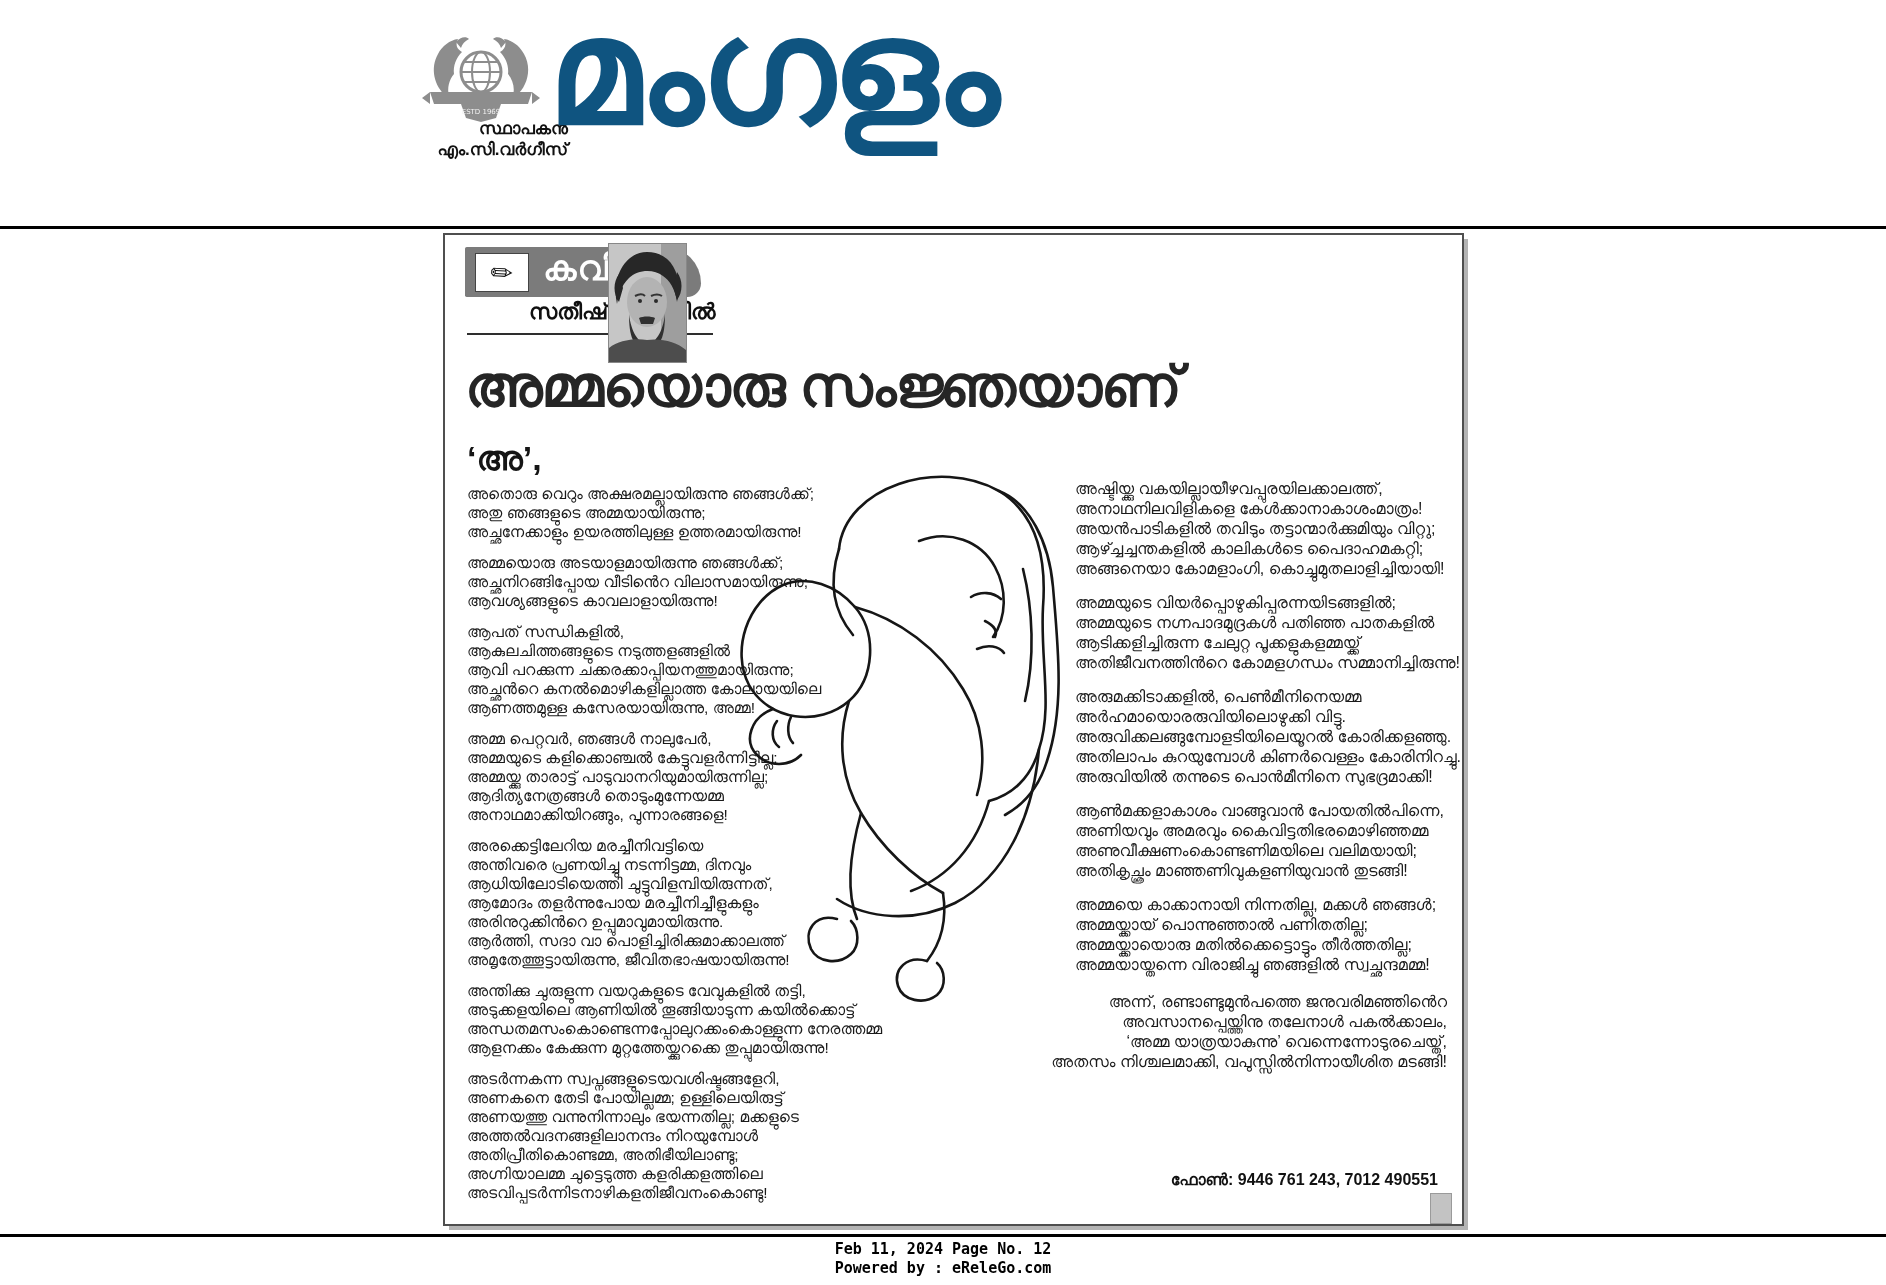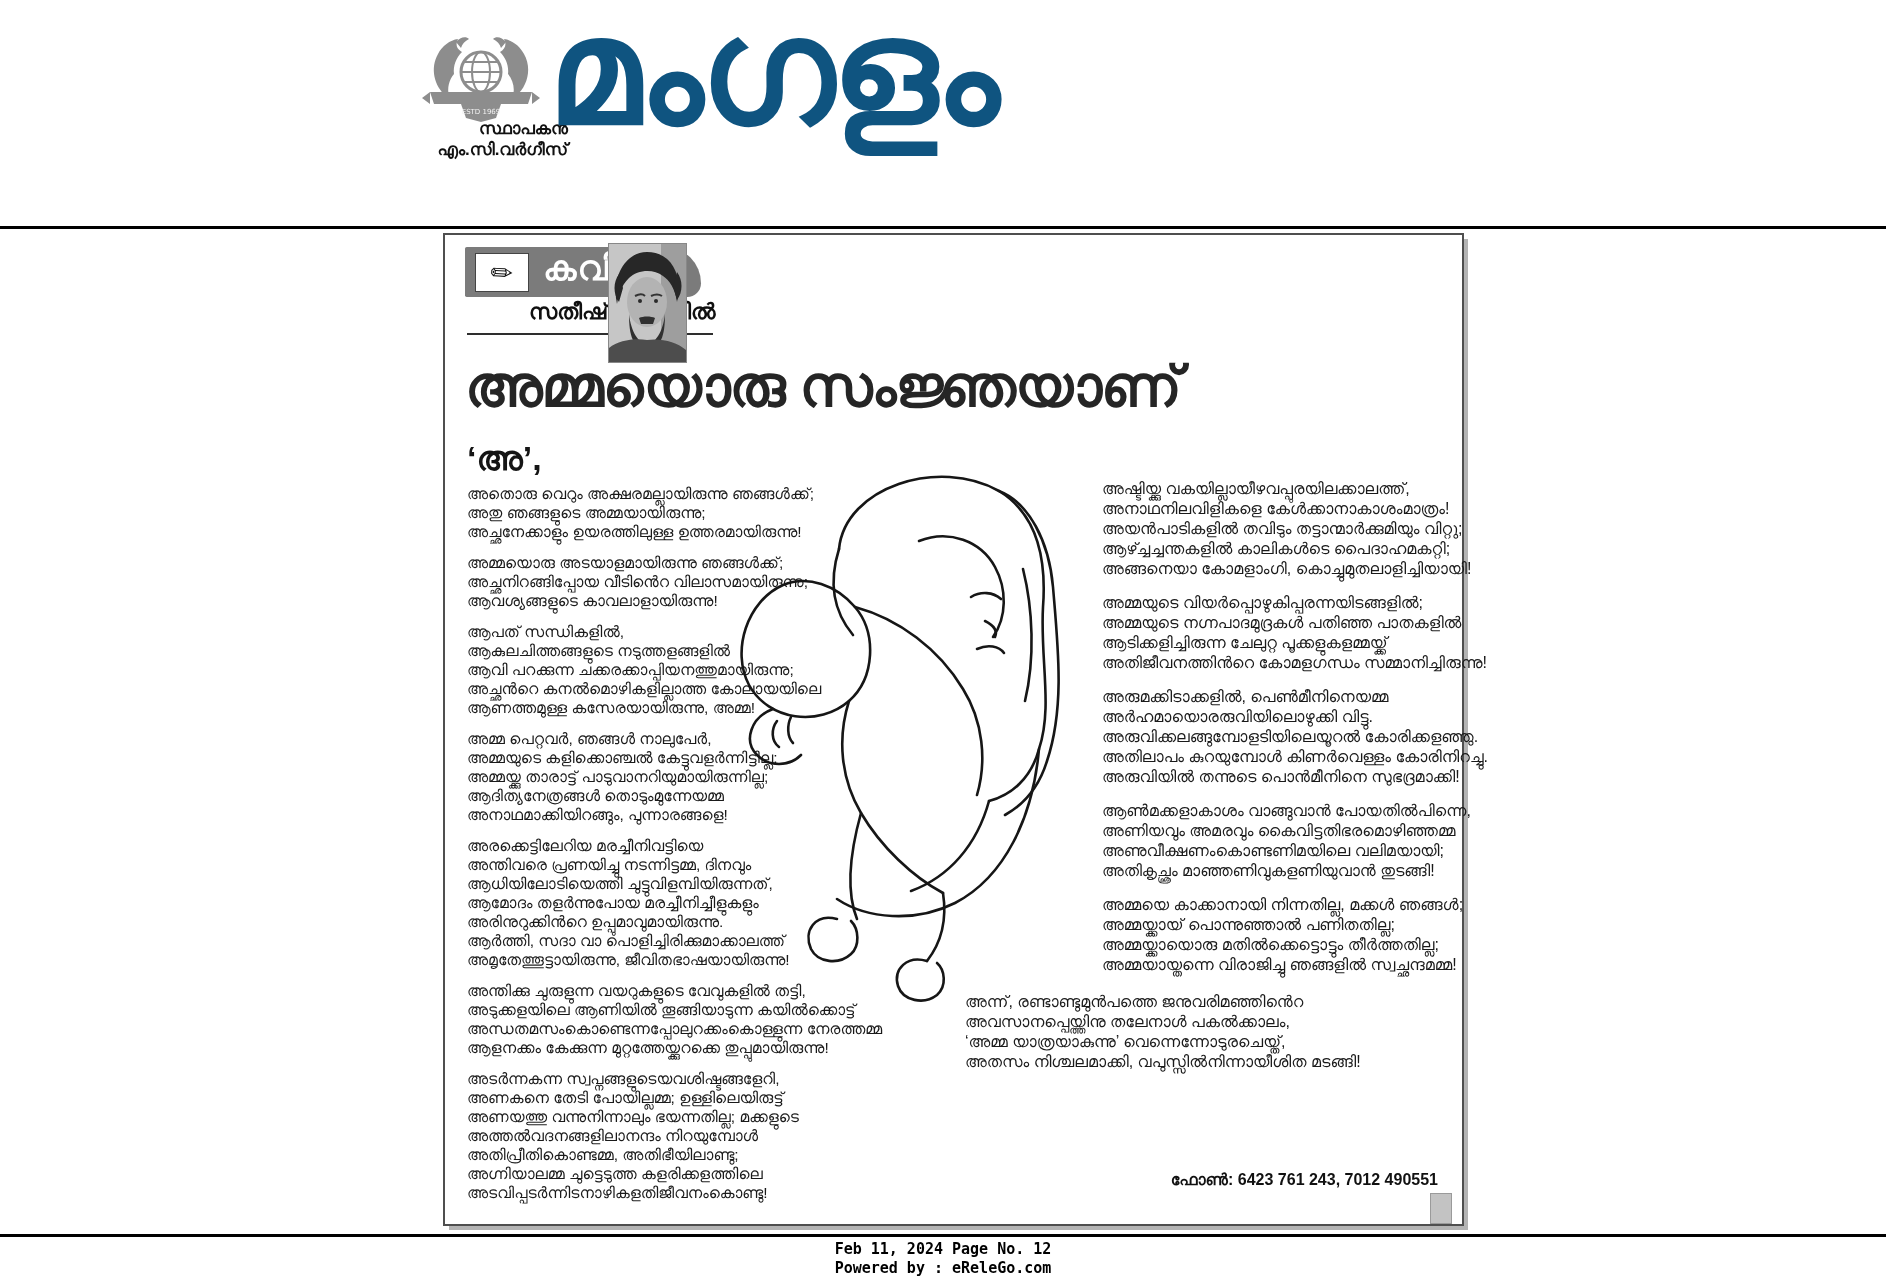--- a/index.html
+++ b/index.html
@@ -27,22 +27,22 @@
   .author-name{position:absolute;left:84px;top:64px;font-size:22px;font-weight:bold;color:#101010;}
   .author-rule{position:absolute;left:22px;top:98px;width:246px;height:2px;background:#2e2e2e;}
   .author-photo{position:absolute;left:163px;top:8px;width:77px;height:118px;border:1px solid #888;
                 background:#cfcfcf;overflow:hidden;}
   .poem-title{position:absolute;left:20px;top:118px;width:760px;font-size:57px;font-weight:bold;
               color:#252525;letter-spacing:-1px;white-space:nowrap;}
   .poem-lead{position:absolute;left:22px;top:204px;font-size:34px;font-weight:bold;color:#151515;}
 
   .col{position:absolute;font-size:15.5px;line-height:19px;color:#1a1a1a;}
   .col-left{left:22px;top:249px;width:275px;}
-  .col-right{left:630px;top:244px;width:372px;font-size:16px;line-height:20px;margin-left:27px;}
-  .col-right-lower{left:520px;top:757px;width:482px;font-size:16px;line-height:20px;}
+  .col-right{left:630px;top:244px;width:372px;font-size:16px;line-height:20px;}
+  .col-right-lower{left:520px;top:757px;width:482px;font-size:16px;line-height:20px;text-align:right;}
   .stanza{margin:0 0 12px 0;}
   .col-right .stanza{margin-bottom:14px;}
   .pline{display:block;white-space:nowrap;}
 
   .phone-line{position:absolute;right:24px;top:936px;font-size:16px;font-weight:bold;color:#111;}
   .scroll-thumb{position:absolute;left:985px;top:958px;width:20px;height:29px;background:#c3c3c3;
                 border:1px solid #9a9a9a;}
 
   .illustration{position:absolute;left:242px;top:214px;width:400px;height:585px;}
 
@@ -238,21 +238,21 @@
 
         <path d="M174,364 C164,400 158,440 170,470"></path>
         <path d="M150,470 C128,464 116,482 124,500 C131,514 152,516 164,505 C173,497 172,480 164,472"></path>
         <path d="M256,444 C260,470 254,494 240,512"></path>
         <path d="M240,512 C220,506 206,520 211,537 C216,552 237,556 250,546 C260,537 258,521 250,514"></path>
 
         <path d="M336,120 C346,160 348,210 338,252"></path>
       </svg>
     </div>
 
-    <div class="phone-line">ഫോൺ: 6423 761 243, 7012 490551</div>
+    <div class="phone-line">ഫോൺ: 9446 761 243, 7012 490551</div>
     <div class="scroll-thumb"></div>
   </div>
 
   <div class="sep-line" style="top:1234px;"></div>
   <div class="footer">
     <div>Feb 11, 2024 Page No. 12</div>
     <div>Powered by : eReleGo.com</div>
   </div>
 
 </div>

